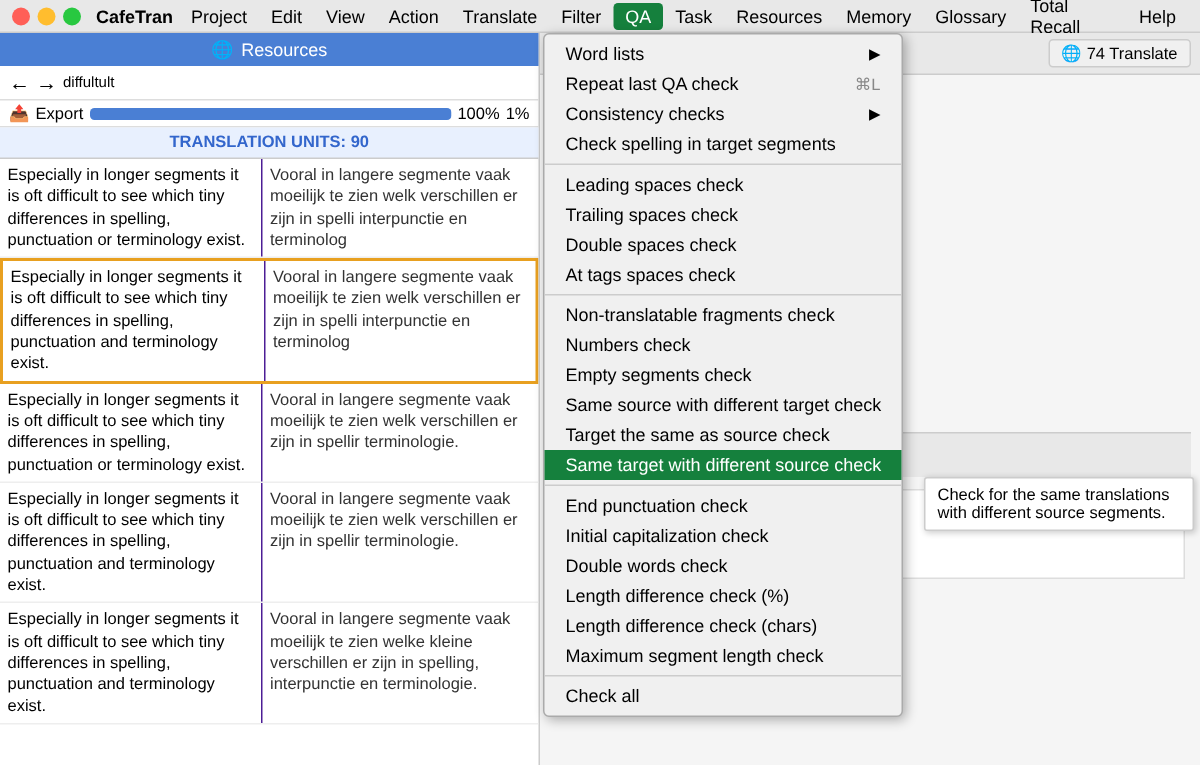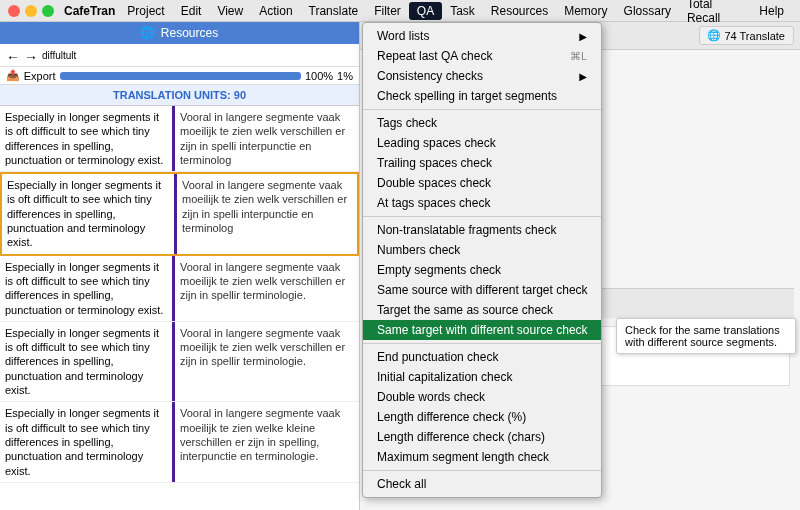--- a/index.html
+++ b/index.html
@@ -10,21 +10,21 @@
       background: #e8e8e8;
       height: 22px;
       display: flex;
       align-items: center;
       padding: 0 8px;
       border-bottom: 1px solid #ccc;
       font-size: 12px;
     }
     .menubar-app { font-weight: bold; margin-right: 4px; display: flex; align-items: center; gap: 4px; }
     .menubar-item { padding: 2px 8px; border-radius: 3px; cursor: pointer; }
-    .menubar-item.active { background: #0f172a; color: white; }
+    .menubar-item.active { background: #15803d; color: white; }
 
     
     .traffic-lights { display: flex; gap: 5px; margin-right: 10px; }
     .tl { width: 12px; height: 12px; border-radius: 50%; }
     .tl-red { background: #ff5f57; }
     .tl-yellow { background: #ffbd2e; }
     .tl-green { background: #28c840; }
 
     
     .main-container { display: flex; height: 488px; }
@@ -35,21 +35,21 @@
     .nav-bar { display: flex; align-items: center; padding: 3px 6px; border-bottom: 1px solid #ddd; gap: 4px; }
     .nav-bar input { flex: 1; border: none; outline: none; font-size: 10px; }
     .export-bar { display: flex; align-items: center; padding: 2px 6px; border-bottom: 1px solid #ddd; gap: 4px; font-size: 11px; }
     .progress-bar-container { flex: 1; height: 8px; background: #ddd; border-radius: 3px; overflow: hidden; }
     .progress-bar-fill { height: 100%; background: #4a7fd4; width: 100%; }
     .translation-header { background: #e8f0fe; text-align: center; padding: 4px; font-size: 11px; color: #3366cc; font-weight: bold; border-bottom: 1px solid #ccc; }
     .translation-rows { flex: 1; overflow-y: auto; }
     .translation-row { display: flex; border-bottom: 1px solid #eee; }
     .translation-row.highlighted { border: 2px solid #e8a020; }
     .cell { padding: 4px 5px; font-size: 11px; line-height: 1.3; }
-    .cell-source { width: 175px; border-right: 3px solid #4c1d95; }
+    .cell-source { width: 175px; border-right: 1px solid #4c1d95; }
     .cell-target { flex: 1; color: #333; }
 
     
     .right-panel { flex: 1; display: flex; flex-direction: column; background: #f5f5f5; }
     .toolbar { display: flex; align-items: center; padding: 2px 6px; gap: 4px; background: #e8e8e8; border-bottom: 1px solid #ccc; height: 28px; }
     .toolbar-btn { width: 22px; height: 22px; display: flex; align-items: center; justify-content: center; cursor: pointer; border-radius: 3px; font-size: 14px; }
     .translate-btn { background: #f0f0f0; border: 1px solid #ccc; border-radius: 3px; padding: 2px 8px; font-size: 11px; cursor: pointer; display: flex; align-items: center; gap: 3px; margin-left: auto; }
     .right-content { flex: 1; padding: 8px; font-size: 11px; line-height: 1.4; }
     .right-content p { margin-bottom: 4px; }
     .bottom-toolbar { display: flex; align-items: center; padding: 3px 6px; gap: 6px; background: #e8e8e8; border-top: 1px solid #ccc; height: 30px; }
@@ -209,23 +209,20 @@
     </div>
     <div class="menu-item">
       <span>Consistency checks</span>
       <span class="menu-arrow">▶</span>
     </div>
     <div class="menu-item">
       <span>Check spelling in target segments</span>
     </div>
     <div class="menu-divider"></div>
     <div class="menu-item">
-      <span>Tags check</span>
-    </div>
-    <div class="menu-item">
       <span>Leading spaces check</span>
     </div>
     <div class="menu-item">
       <span>Trailing spaces check</span>
     </div>
     <div class="menu-item">
       <span>Double spaces check</span>
     </div>
     <div class="menu-item">
       <span>At tags spaces check</span>

